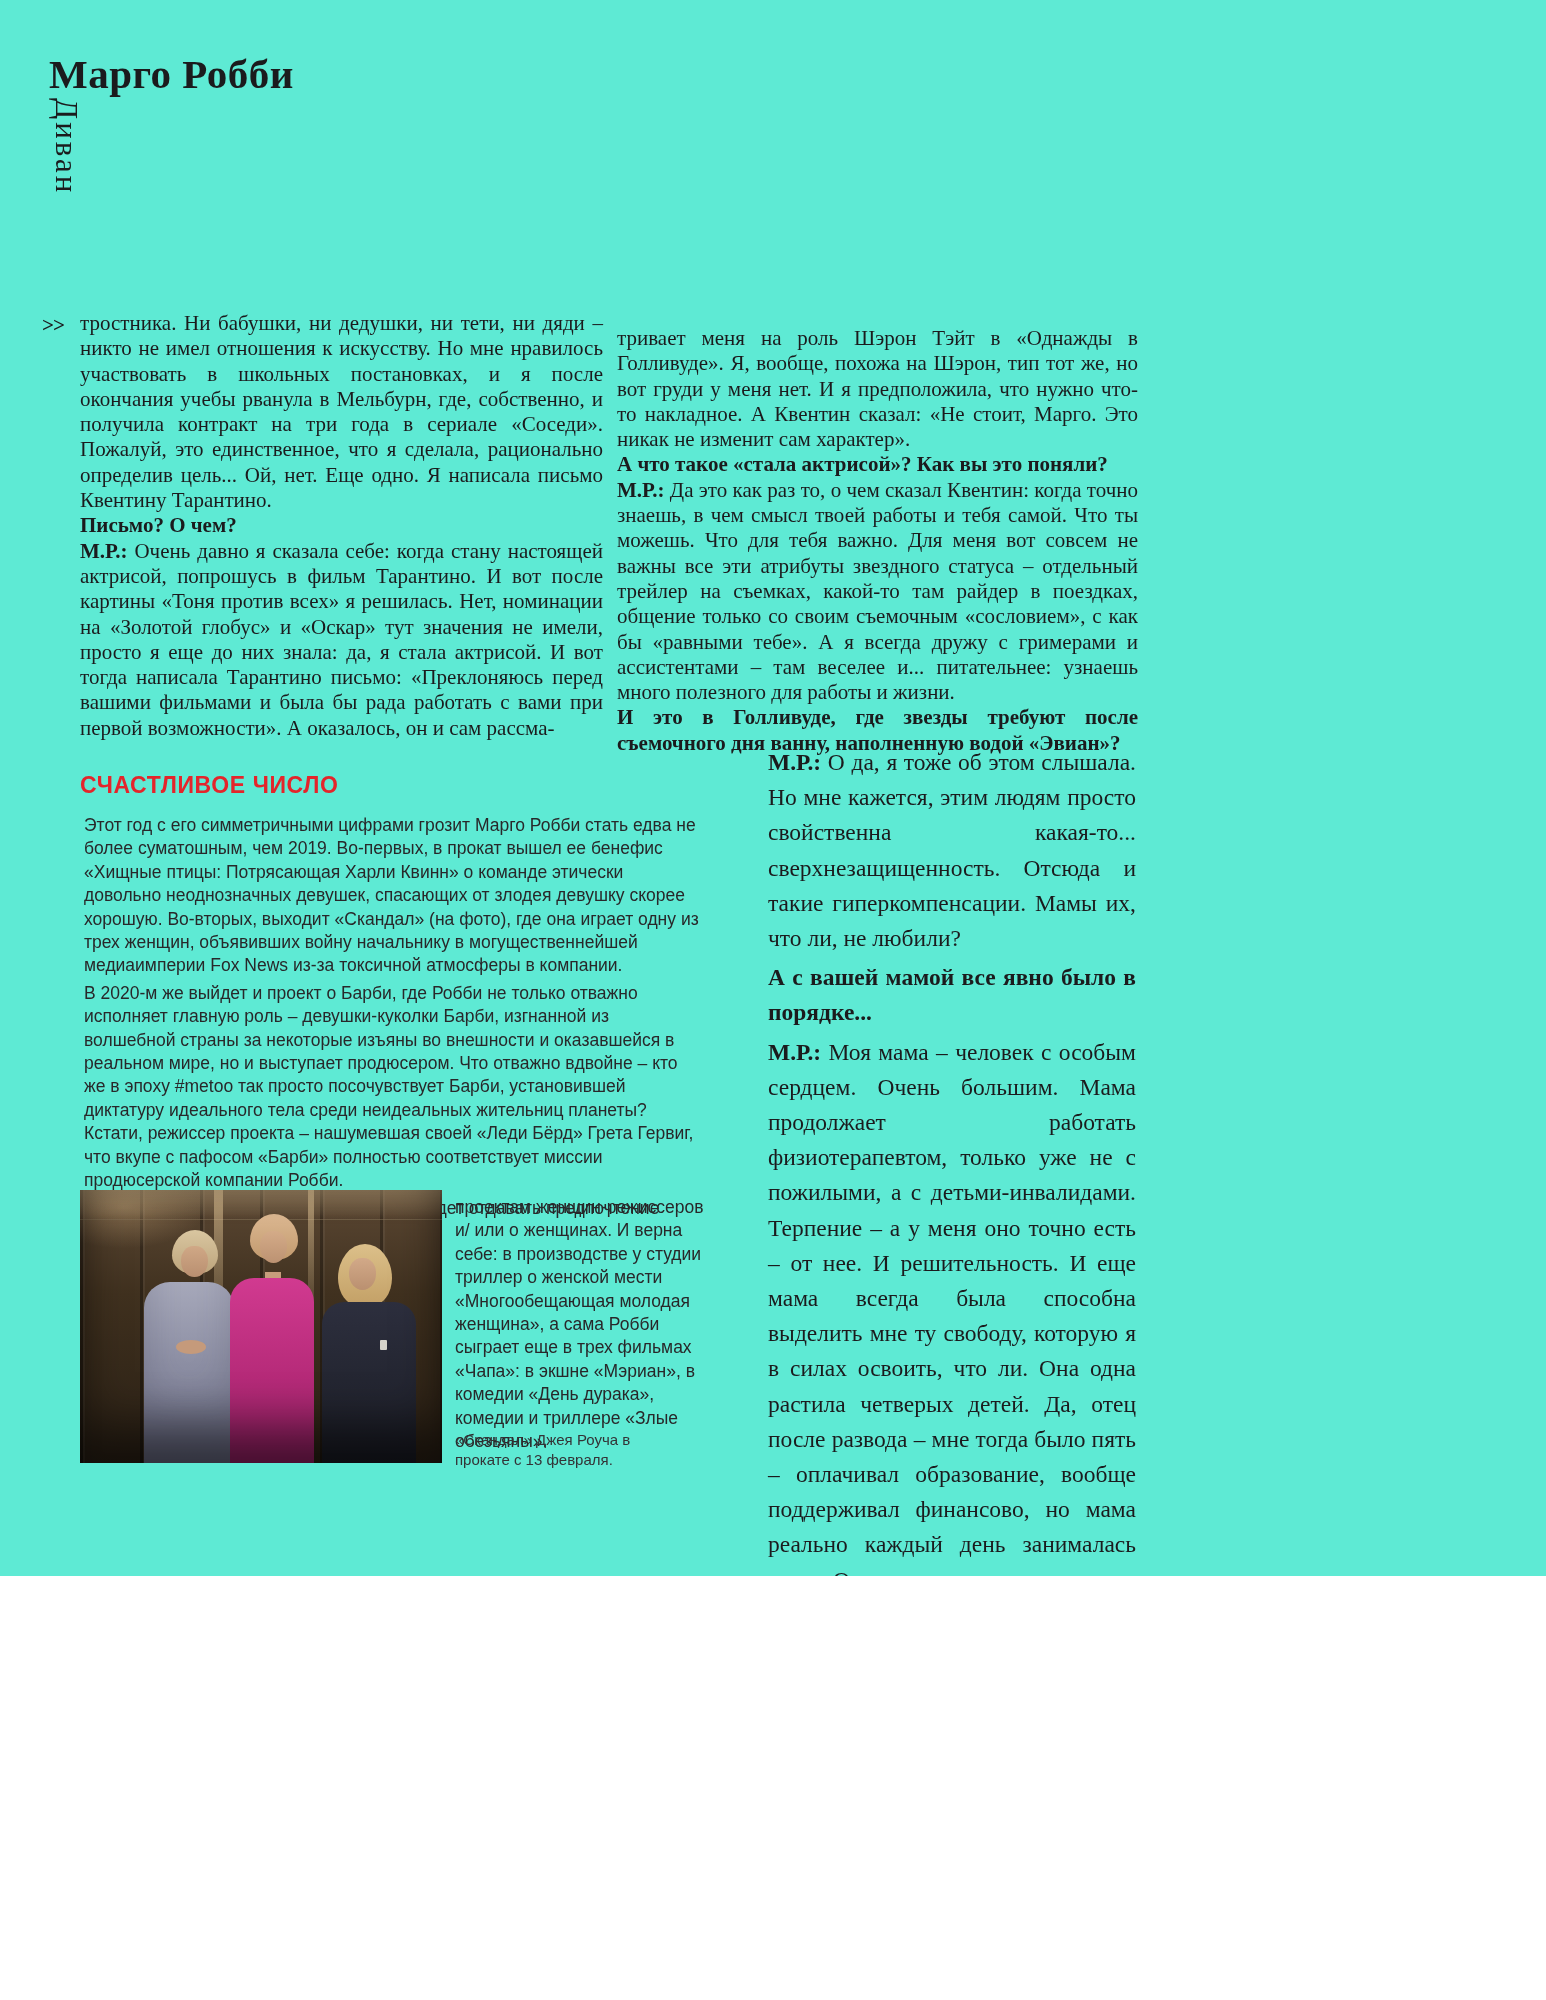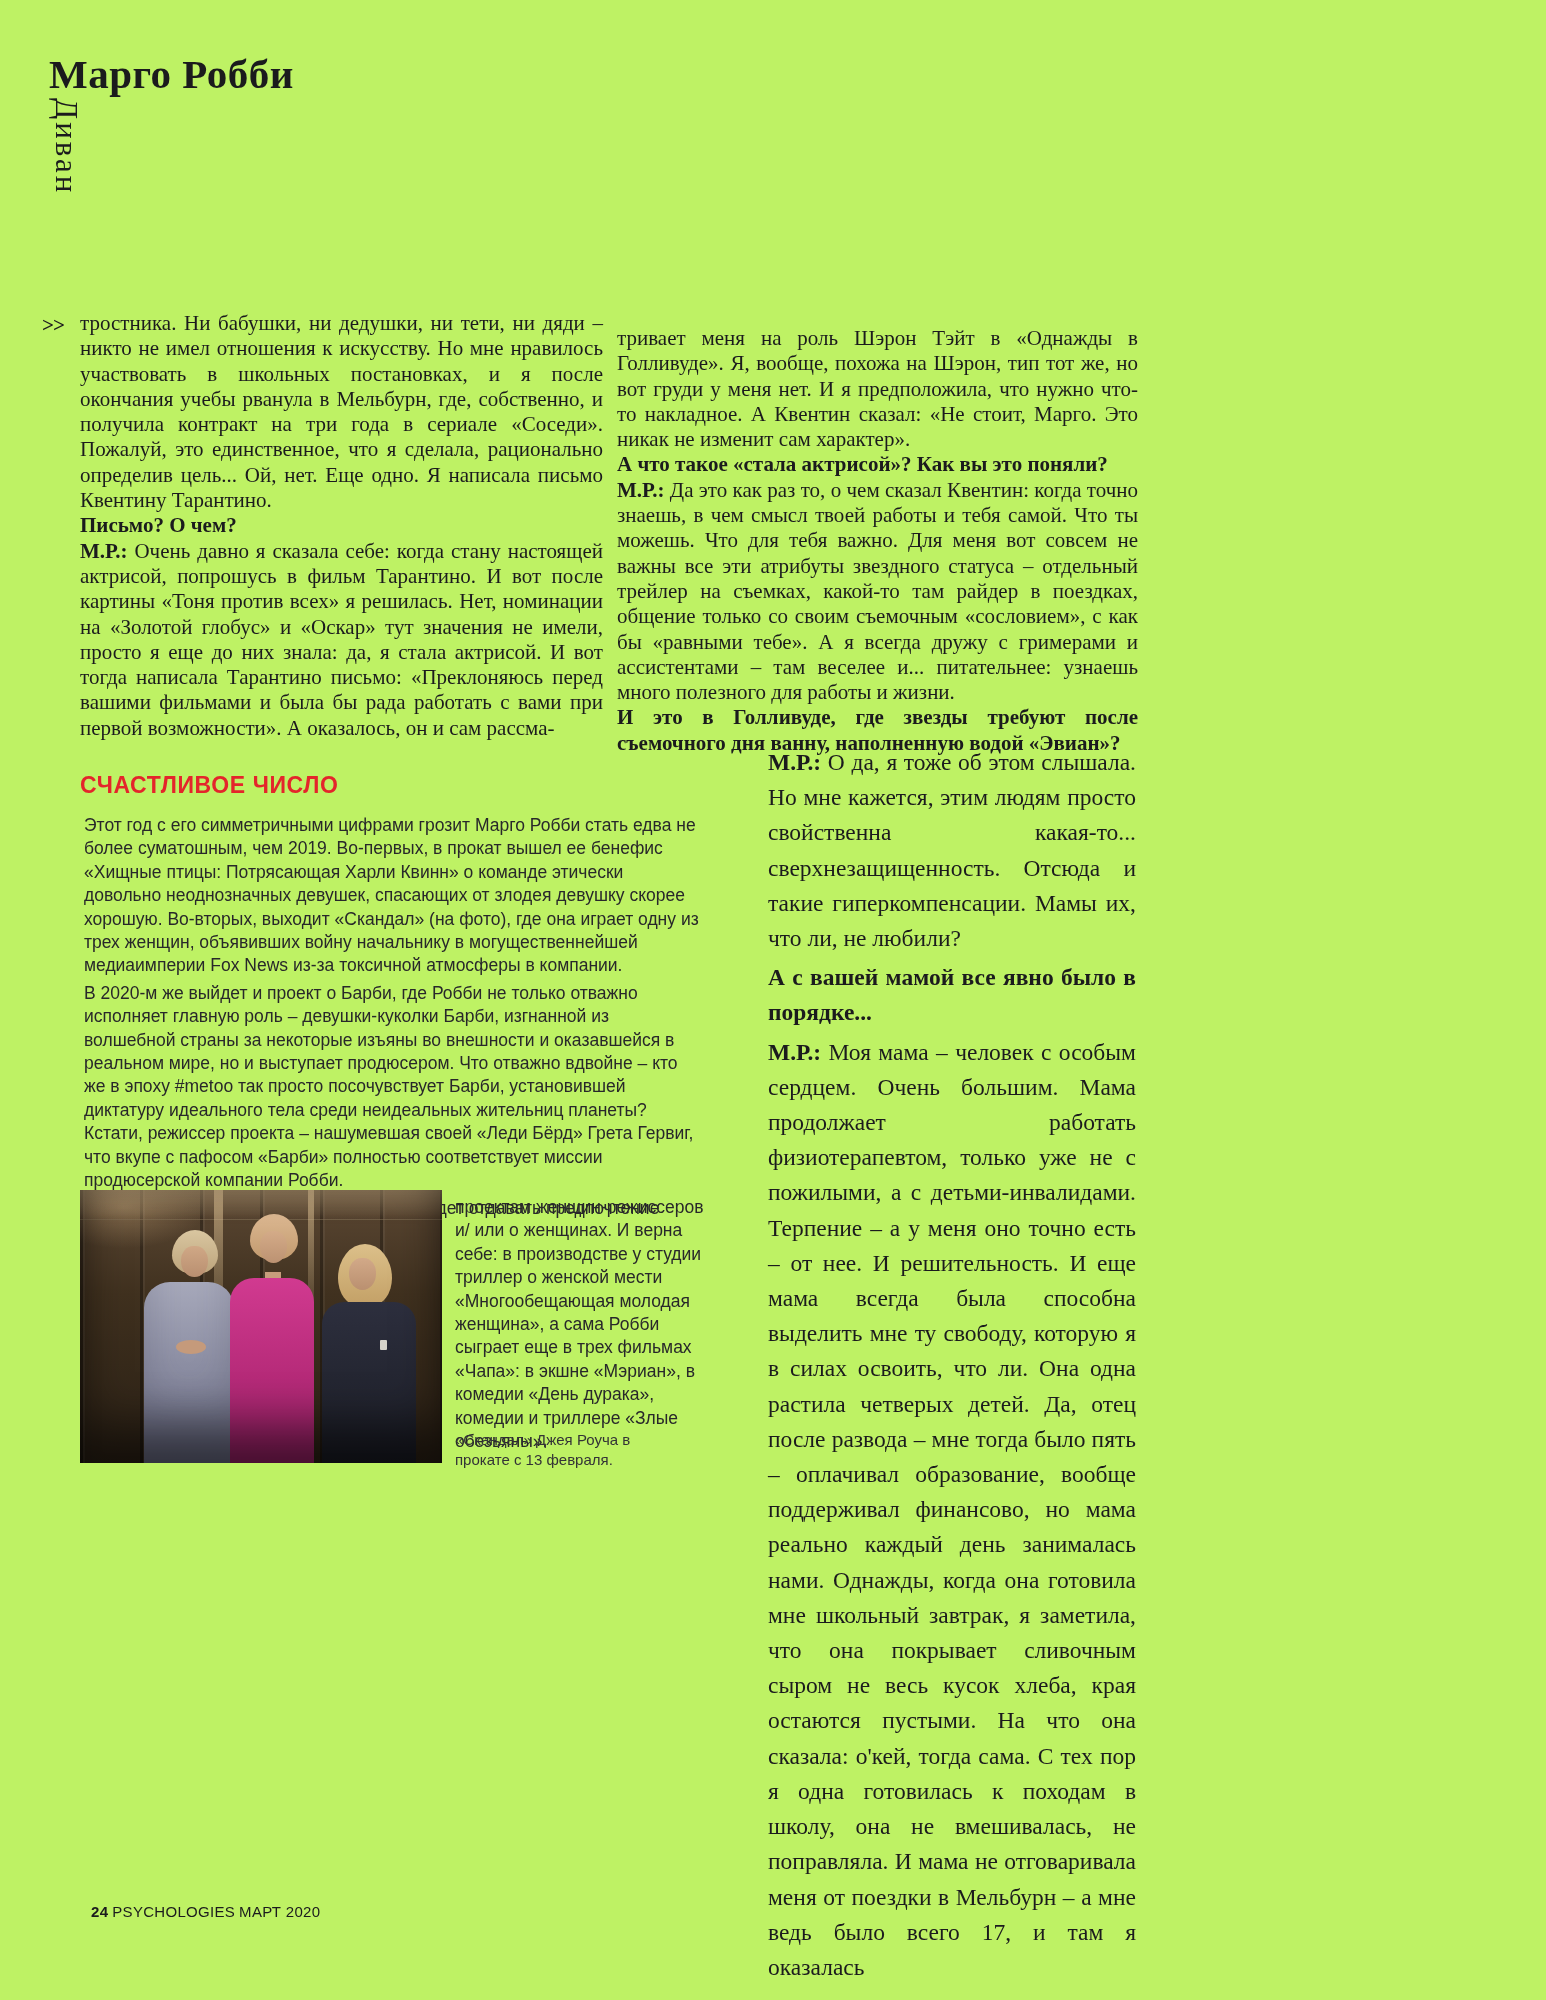--- a/index.html
+++ b/index.html
@@ -1,19 +1,19 @@
 <!DOCTYPE html>
 <html lang="ru"><head>
 <meta charset="utf-8">
 <style>
   * { margin:0; padding:0; box-sizing:border-box; }
   html, body { background:#ffffff; }
   body { width:1546px; }
   .page {
-    position:relative; width:1546px; height:2000px; background:#bef264;
+    position:relative; width:1546px; height:1576px; background:#5eead4;
     font-family:"Liberation Serif", serif; color:#1b1b1d; overflow:hidden;
   }
   .title {
     position:absolute; left:49px; top:50px;
     font-size:41px; font-weight:700; letter-spacing:.5px;
   }
   .rubric {
     position:absolute; left:48px; top:98px;
     writing-mode:vertical-rl; font-size:31px; letter-spacing:3px; color:#1b1b1d;
   }

